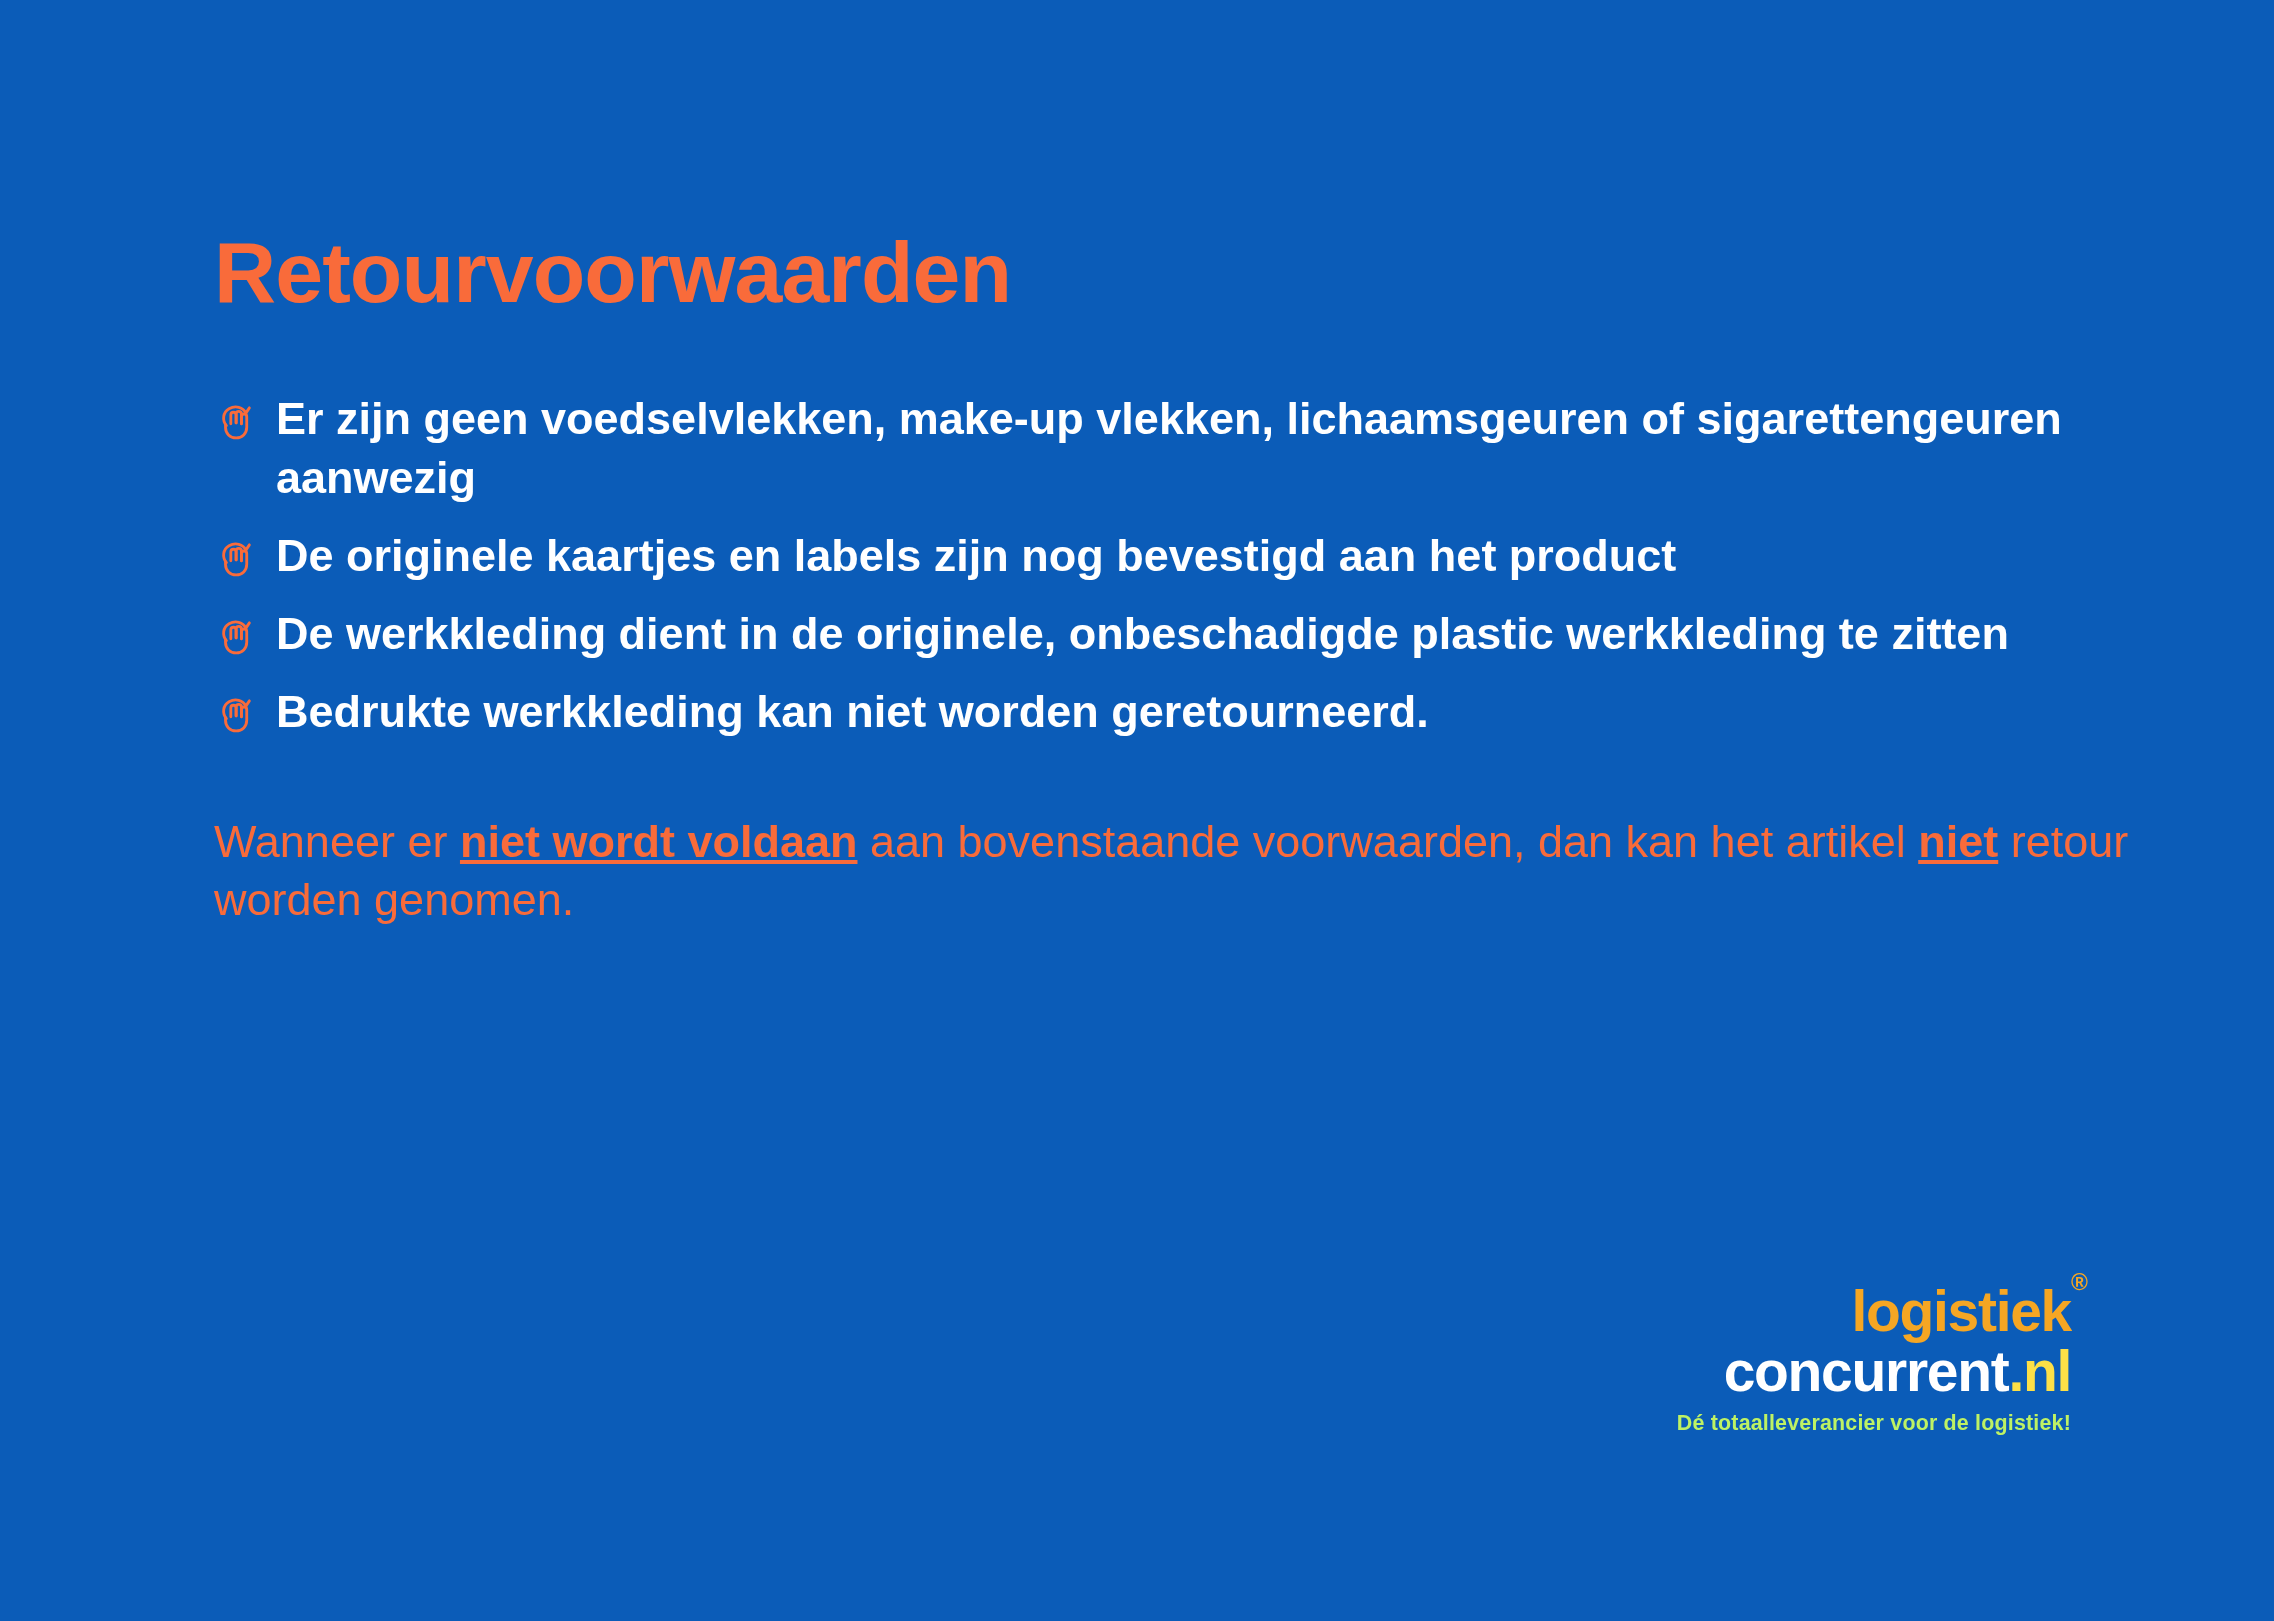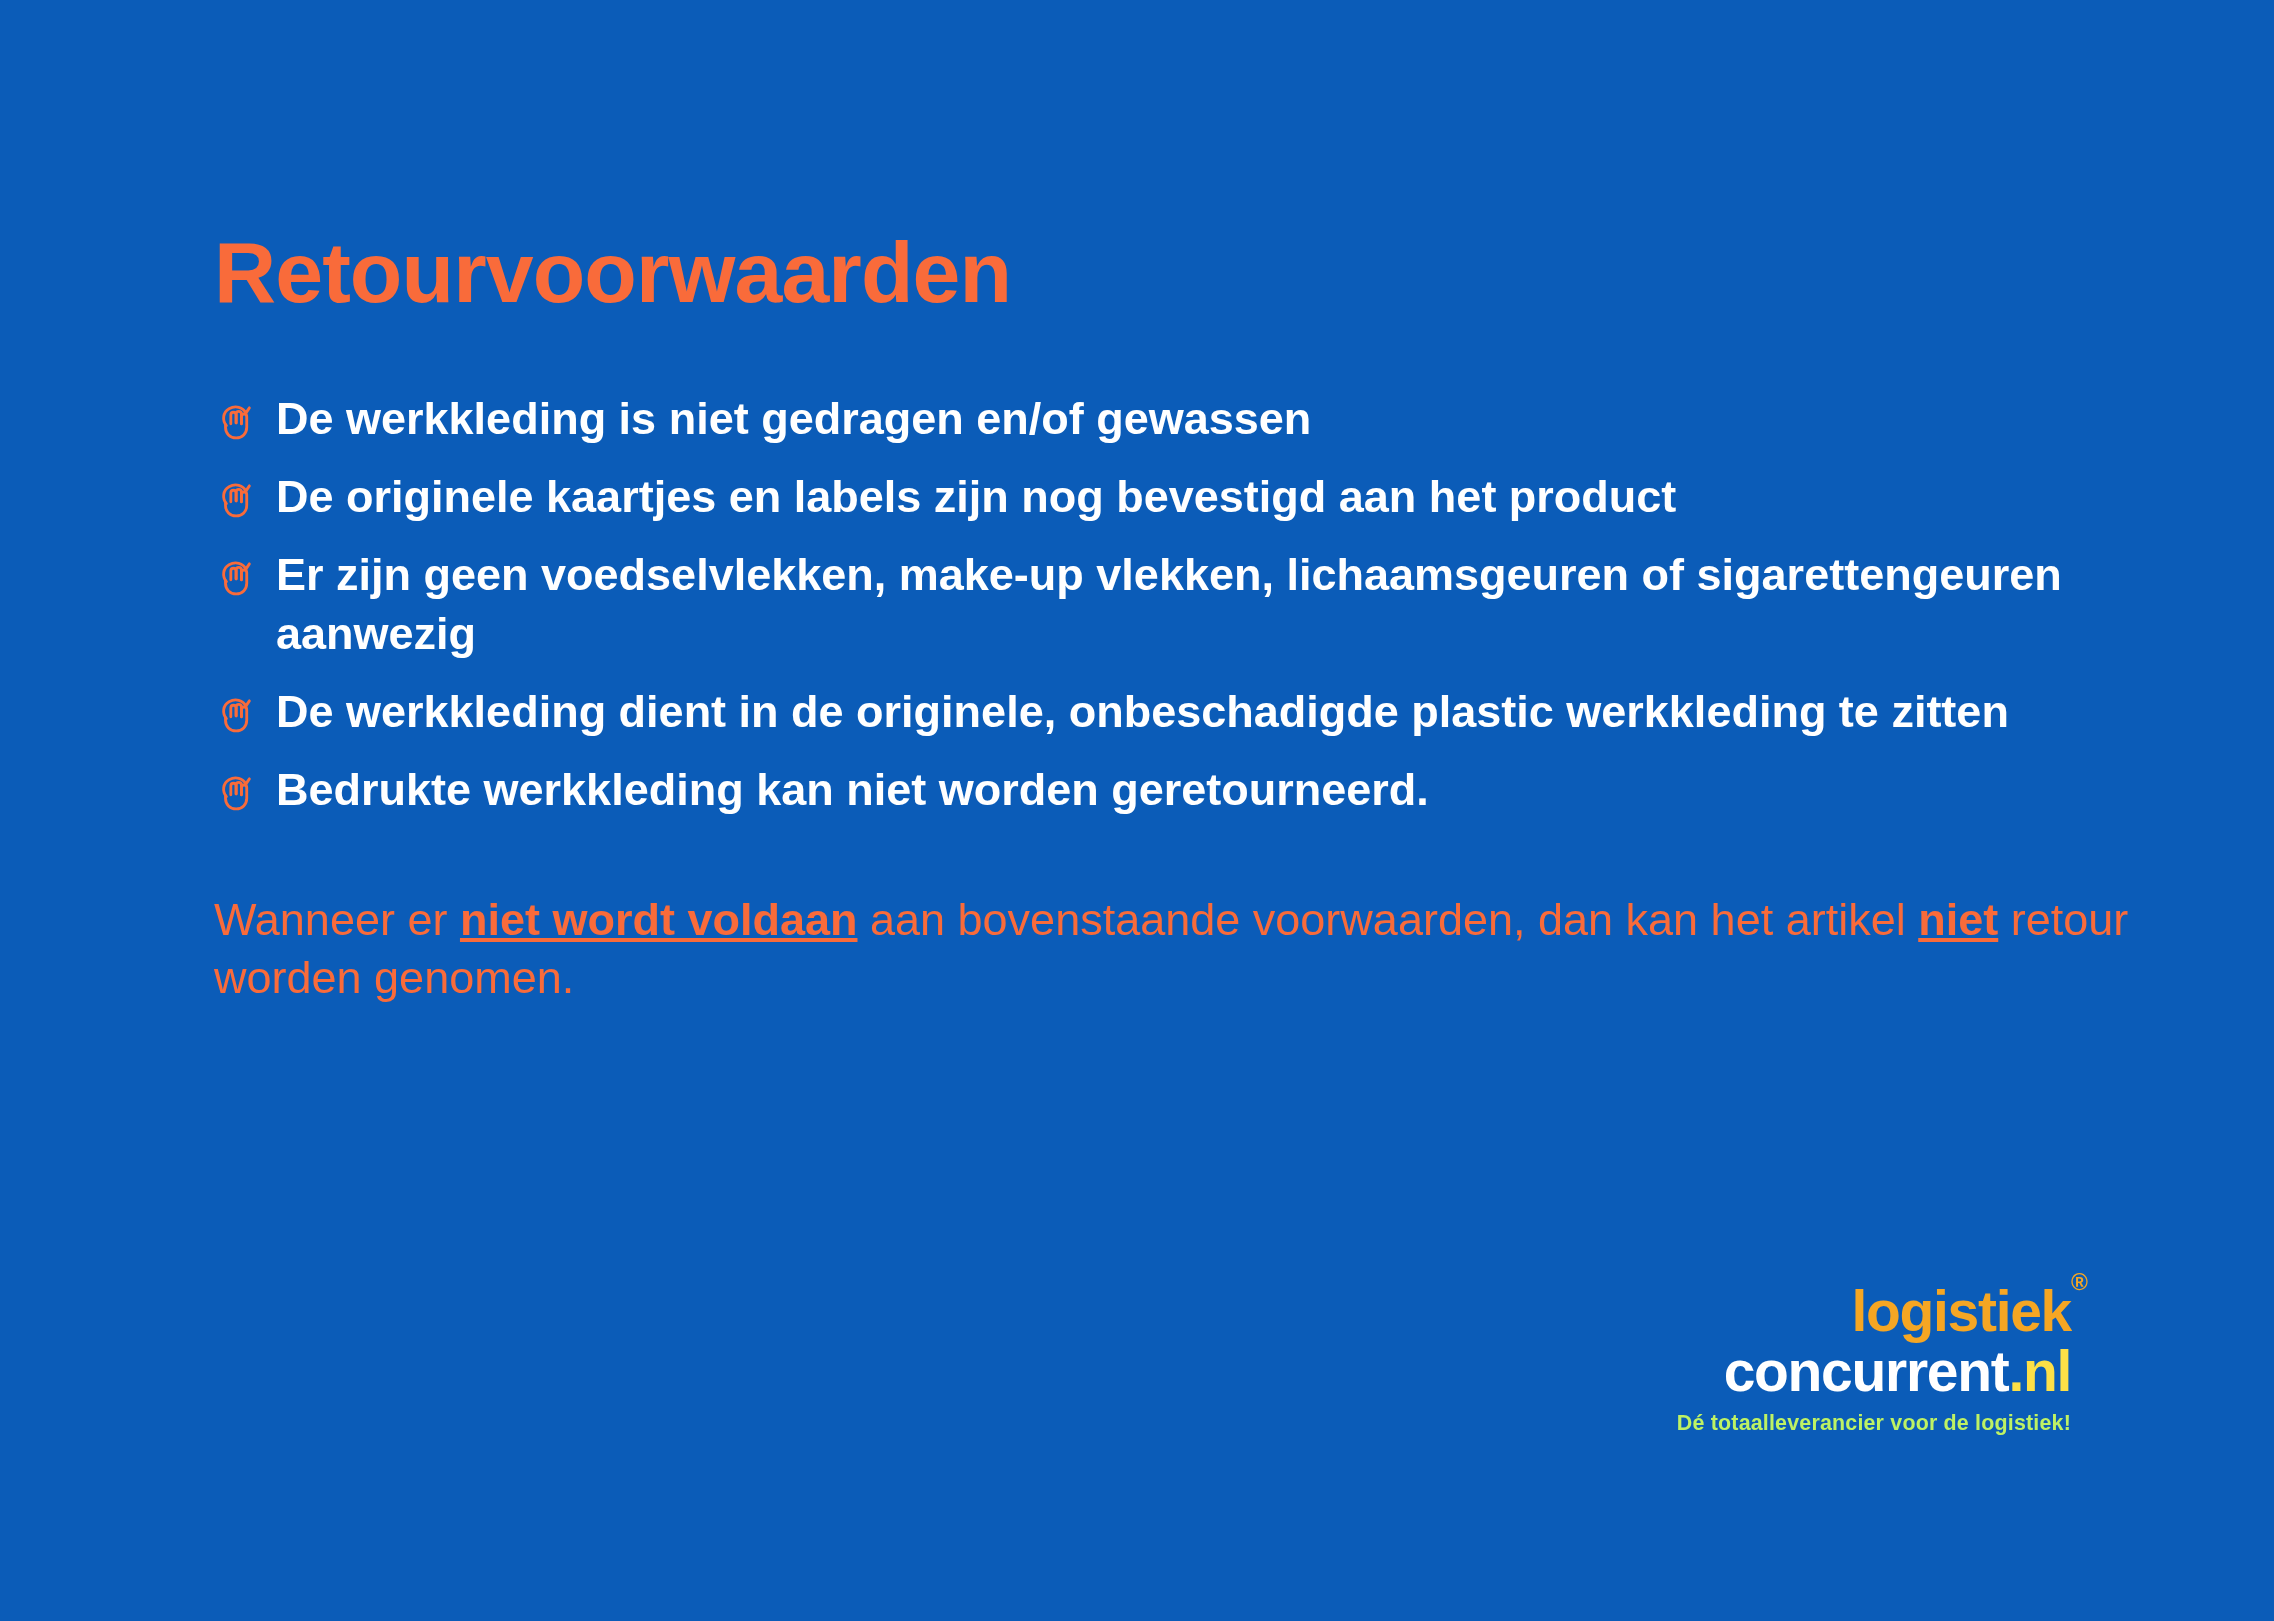--- a/index.html
+++ b/index.html
@@ -118,63 +118,49 @@
 <body>
 
 <div class="slide">
 
   <div class="content">
 
     <h1 class="title">Retourvoorwaarden</h1>
 
     <ul class="bullet-list">
 
-      <li class="bullet">
-        <span class="bullet-icon">
-          <svg width="46" height="46" viewBox="0 0 52 52" aria-hidden="true">
-            <g fill="none" stroke="#f96b3a" stroke-width="3.2" stroke-linecap="round" stroke-linejoin="round">
-              <path d="M14 30 C9 24, 10 15, 17 11 C24 7, 33 9, 36 16"></path>
-              <path d="M36 16 L40 10"></path>
-              <path d="M19 28 L19 18 a3 3 0 0 1 6 0 L25 27"></path>
-              <path d="M25 27 L25 17 a3 3 0 0 1 6 0 L31 28"></path>
-              <path d="M31 28 L31 20 a3 3 0 0 1 6 0 L37 32 c0 7 -5 12 -12 12 c-7 0 -12 -5 -12 -12 l0 -3"></path>
-            </g>
-          </svg>
-        </span>
-        <span class="bullet-text">De werkkleding is niet gedragen en/of gewassen</span>
+
+      <li class="bullet">
+        <span class="bullet-icon">
+          <svg width="46" height="46" viewBox="0 0 52 52" aria-hidden="true">
+            <g fill="none" stroke="#f96b3a" stroke-width="3.2" stroke-linecap="round" stroke-linejoin="round">
+              <path d="M14 30 C9 24, 10 15, 17 11 C24 7, 33 9, 36 16"></path>
+              <path d="M36 16 L40 10"></path>
+              <path d="M19 28 L19 18 a3 3 0 0 1 6 0 L25 27"></path>
+              <path d="M25 27 L25 17 a3 3 0 0 1 6 0 L31 28"></path>
+              <path d="M31 28 L31 20 a3 3 0 0 1 6 0 L37 32 c0 7 -5 12 -12 12 c-7 0 -12 -5 -12 -12 l0 -3"></path>
+            </g>
+          </svg>
+        </span>
+        <span class="bullet-text">Er zijn geen voedselvlekken, make-up vlekken, lichaamsgeuren of sigarettengeuren aanwezig</span>
       </li>
 
       <li class="bullet">
         <span class="bullet-icon">
           <svg width="46" height="46" viewBox="0 0 52 52" aria-hidden="true">
             <g fill="none" stroke="#f96b3a" stroke-width="3.2" stroke-linecap="round" stroke-linejoin="round">
               <path d="M14 30 C9 24, 10 15, 17 11 C24 7, 33 9, 36 16"></path>
               <path d="M36 16 L40 10"></path>
               <path d="M19 28 L19 18 a3 3 0 0 1 6 0 L25 27"></path>
               <path d="M25 27 L25 17 a3 3 0 0 1 6 0 L31 28"></path>
               <path d="M31 28 L31 20 a3 3 0 0 1 6 0 L37 32 c0 7 -5 12 -12 12 c-7 0 -12 -5 -12 -12 l0 -3"></path>
             </g>
           </svg>
         </span>
         <span class="bullet-text">De originele kaartjes en labels zijn nog bevestigd aan het product</span>
-      </li>
-
-      <li class="bullet">
-        <span class="bullet-icon">
-          <svg width="46" height="46" viewBox="0 0 52 52" aria-hidden="true">
-            <g fill="none" stroke="#f96b3a" stroke-width="3.2" stroke-linecap="round" stroke-linejoin="round">
-              <path d="M14 30 C9 24, 10 15, 17 11 C24 7, 33 9, 36 16"></path>
-              <path d="M36 16 L40 10"></path>
-              <path d="M19 28 L19 18 a3 3 0 0 1 6 0 L25 27"></path>
-              <path d="M25 27 L25 17 a3 3 0 0 1 6 0 L31 28"></path>
-              <path d="M31 28 L31 20 a3 3 0 0 1 6 0 L37 32 c0 7 -5 12 -12 12 c-7 0 -12 -5 -12 -12 l0 -3"></path>
-            </g>
-          </svg>
-        </span>
-        <span class="bullet-text">Er zijn geen voedselvlekken, make-up vlekken, lichaamsgeuren of sigarettengeuren aanwezig</span>
       </li>
 
       <li class="bullet">
         <span class="bullet-icon">
           <svg width="46" height="46" viewBox="0 0 52 52" aria-hidden="true">
             <g fill="none" stroke="#f96b3a" stroke-width="3.2" stroke-linecap="round" stroke-linejoin="round">
               <path d="M14 30 C9 24, 10 15, 17 11 C24 7, 33 9, 36 16"></path>
               <path d="M36 16 L40 10"></path>
               <path d="M19 28 L19 18 a3 3 0 0 1 6 0 L25 27"></path>
               <path d="M25 27 L25 17 a3 3 0 0 1 6 0 L31 28"></path>

